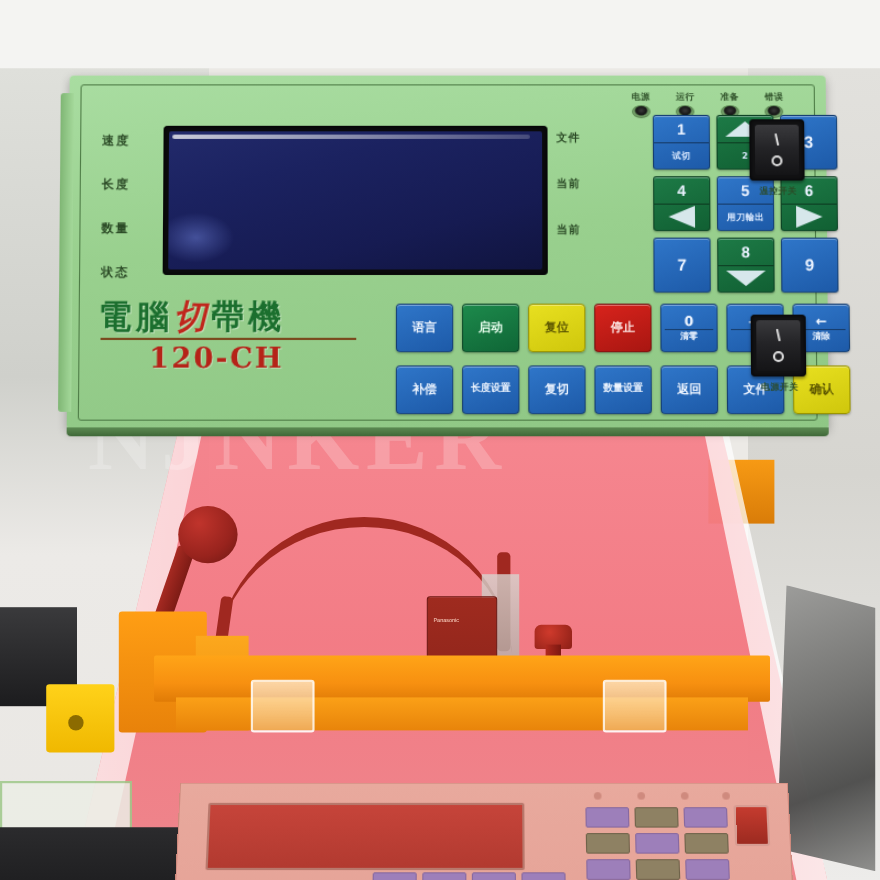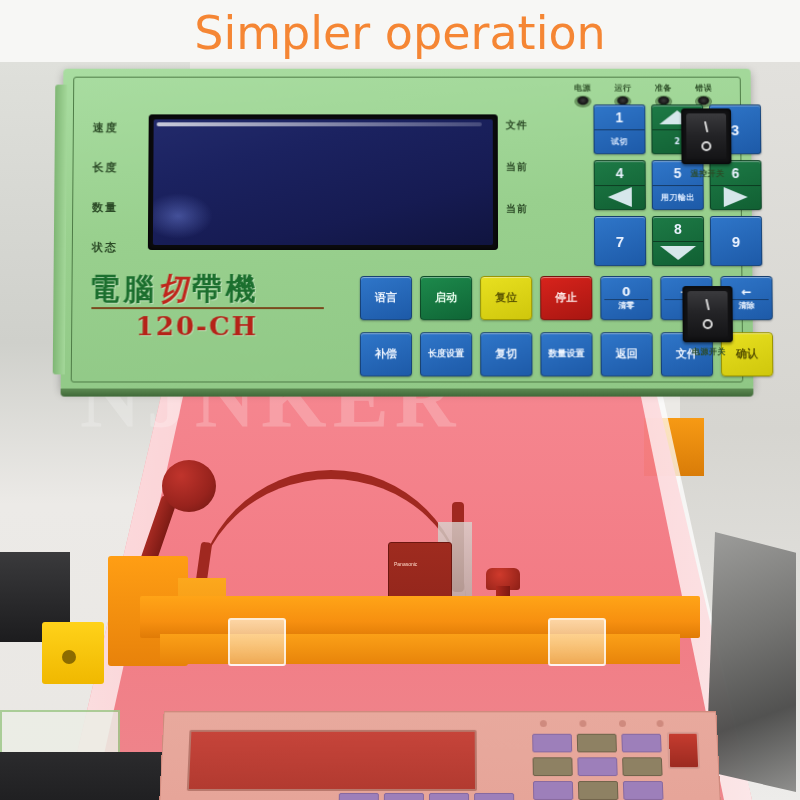--- a/index.html
+++ b/index.html
@@ -335,23 +335,20 @@
     font-size:84px; font-weight:bold; color:rgba(255,255,255,.22);
     letter-spacing:6px; font-family:"Liberation Serif", serif;
     pointer-events:none; white-space:nowrap; overflow:hidden;
   }
 </style>
 </head>
 <body>
 
 <div id="stage">
 
-  <div class="title-bar">
-    <div class="title-text">Simpler operation</div>
-  </div>
 
   <div class="scene">
     <div class="scene-white-left"></div>
     <div class="scene-white-right"></div>
 
     <div class="right-orange"></div>
 
     <div class="acrylic"></div>
     <div class="acrylic-glass-edge"></div>
     <div class="acrylic-glass-edge2"></div>

